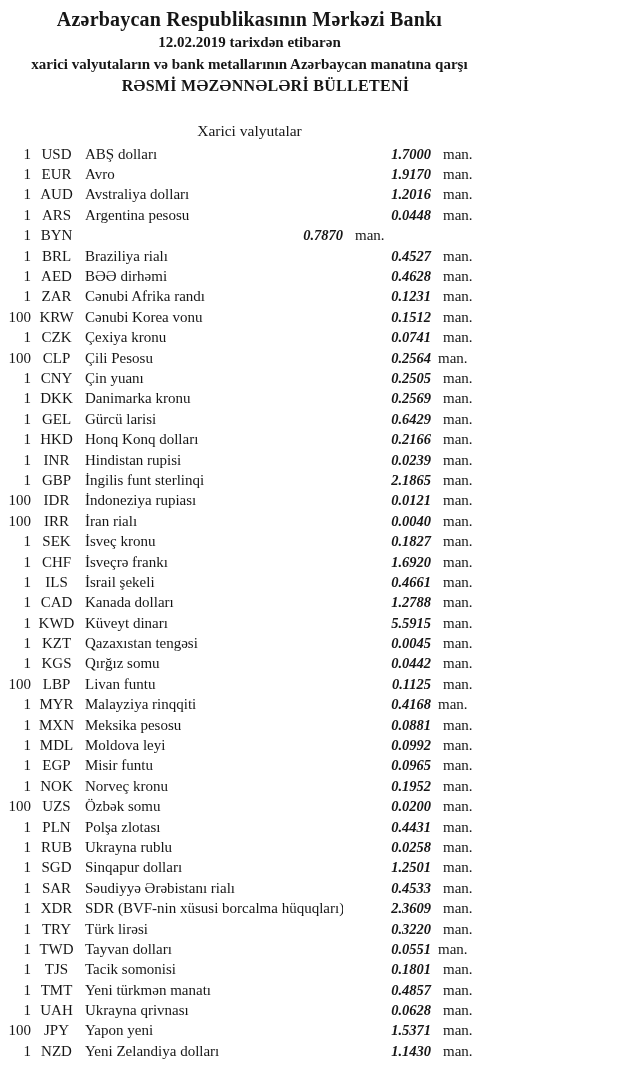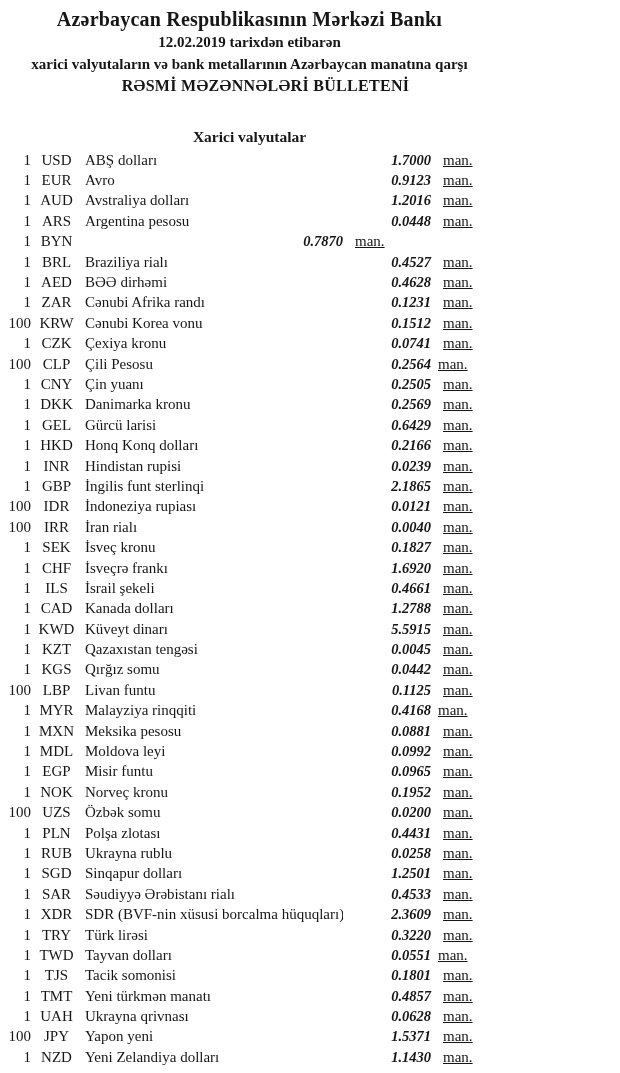--- a/index.html
+++ b/index.html
@@ -26,45 +26,45 @@
     font-weight: bold;
   }
   .bulletin {
     font-size: 16px;
     line-height: 22px;
     font-weight: bold;
     letter-spacing: 0.3px;
     margin-left: 32px;
   }
   .section-title {
-    margin-top: 30px;
+    margin-top: 24px;
     text-align: center;
     font-size: 15.5px;
     line-height: 20px;
-    font-weight: bold;
+    font-weight: normal;
   }
   .rates { margin-top: 3px; }
   .row {
     display: grid;
     grid-template-columns: 31px 51px 1fr 88px 68px;
     height: 20.4px;
     align-items: center;
     font-size: 15px;
     white-space: nowrap;
   }
   .qty  { text-align: right; }
   .code { text-align: center; }
   .name { padding-left: 3px; overflow: hidden; }
   .rate {
     text-align: right;
     font-weight: bold;
     font-style: italic;
     font-size: 14.5px;
   }
-  .unit { padding-left: 12px; text-decoration: underline; }
+  .unit { padding-left: 12px; }
   .row.tight .unit { padding-left: 7px; }
 </style>
 </head>
 <body>
 
 <div class="page">
   <div class="hdr">
     <div class="bank-title">Azərbaycan Respublikasının Mərkəzi Bankı</div>
     <div class="sub">12.02.2019 tarixdən etibarən</div>
     <div class="sub">xarici valyutaların və bank metallarının Azərbaycan manatına qarşı</div>
@@ -78,21 +78,21 @@
     <span class="qty">1</span>
     <span class="code">USD</span>
     <span class="name">ABŞ dolları</span>
     <span class="rate">1.7000</span>
     <span class="unit">man.</span>
   </div>
       <div class="row">
     <span class="qty">1</span>
     <span class="code">EUR</span>
     <span class="name">Avro</span>
-    <span class="rate">0.9123</span>
+    <span class="rate">1.9170</span>
     <span class="unit">man.</span>
   </div>
       <div class="row">
     <span class="qty">1</span>
     <span class="code">AUD</span>
     <span class="name">Avstraliya dolları</span>
     <span class="rate">1.2016</span>
     <span class="unit">man.</span>
   </div>
       <div class="row">

